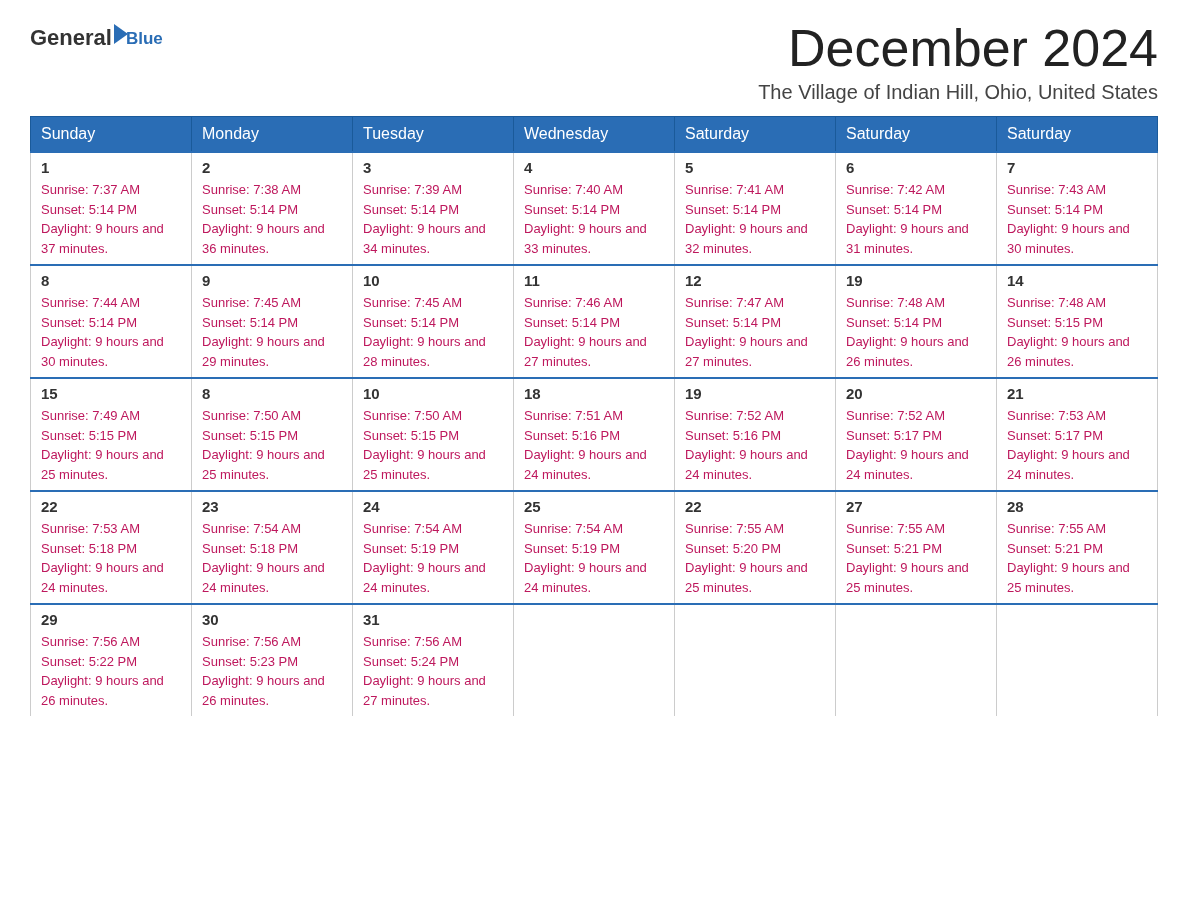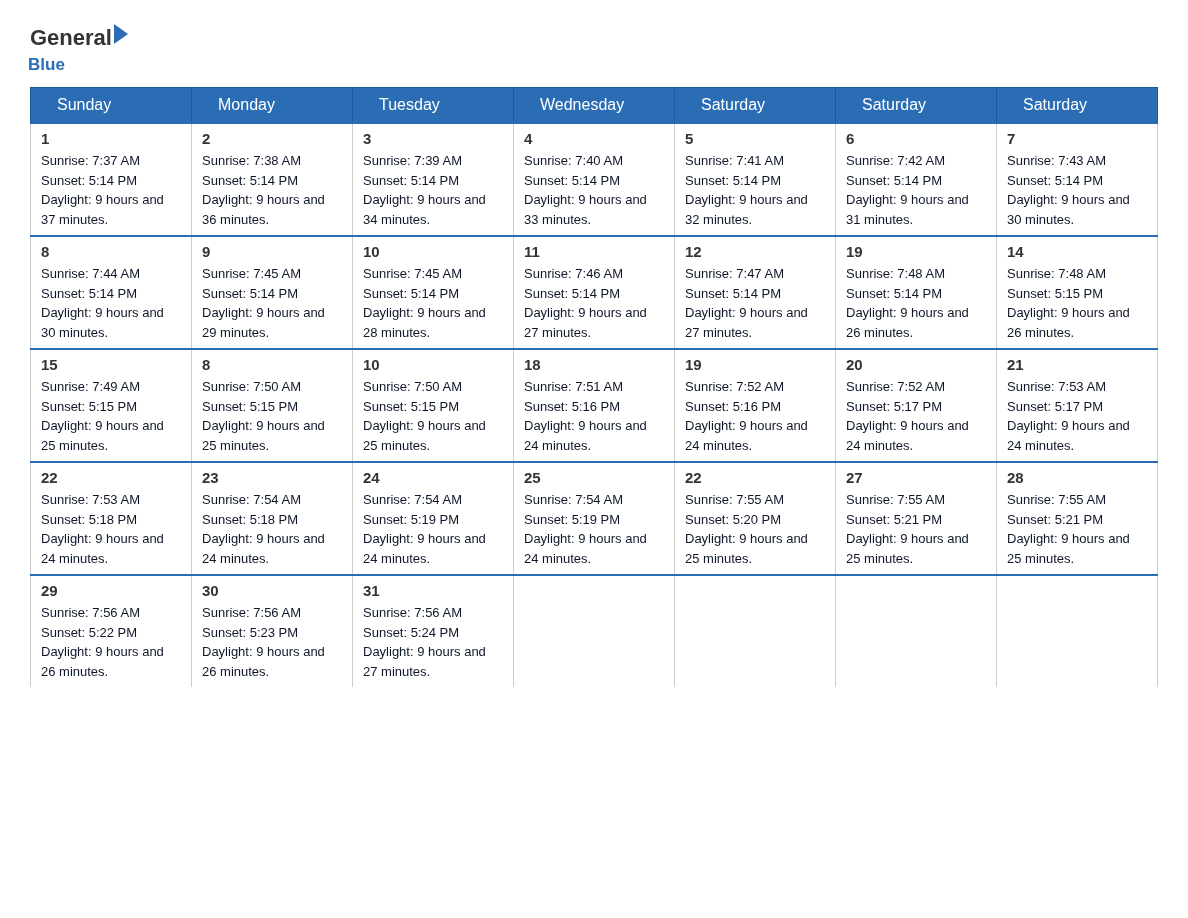--- a/index.html
+++ b/index.html
@@ -38,21 +38,21 @@
     .logo-blue {
       font-size: 17px;
       font-weight: bold;
       color: #2a6db5;
       margin-left: -2px;
       margin-top: 4px;
       display: block;
     }
     .logo-block {
       display: flex;
-      flex-direction: column;
+      flex-direction: row;
     }
     .logo-top-row {
       display: flex;
       align-items: center;
     }
     .title-block {
       text-align: right;
     }
     .month-title {
       font-size: 52px;
@@ -68,21 +68,21 @@
     table {
       width: 100%;
       border-collapse: collapse;
       margin-top: 12px;
     }
     thead tr th {
       background-color: #2a6db5;
       color: #fff;
       font-size: 16px;
       font-weight: normal;
-      padding: 8px 26px;
+      padding: 8px 10px;
       text-align: left;
       border: 1px solid #1a5a9a;
     }
     tbody tr td {
       vertical-align: top;
       padding: 6px 10px;
       font-size: 13px;
       color: #333;
       border-left: 1px solid #ccc;
       border-right: 1px solid #ccc;
@@ -95,36 +95,40 @@
     }
     tbody tr td .day-num {
       font-size: 15px;
       font-weight: bold;
       display: block;
       margin-bottom: 4px;
     }
     tbody tr td .day-info {
       font-size: 13px;
       line-height: 1.5;
-      color: #0f172a;
+      color: #be185d;
     }
   </style>
 </head>
 <body>
 
 <div class="header">
   <div class="logo">
     <div class="logo-block">
       <div class="logo-top-row">
         <span class="logo-text-general">General</span>
         <div class="logo-arrow"></div>
       </div>
       <span class="logo-blue">Blue</span>
     </div>
   </div>
+  <div class="title-block">
+    <div class="month-title">December 2024</div>
+    <div class="location-title">The Village of Indian Hill, Ohio, United States</div>
+  </div>
 </div>
 
 <table>
   <thead>
     <tr>
     <th>Sunday</th>
         <th>Monday</th>
         <th>Tuesday</th>
         <th>Wednesday</th>
         <th>Saturday</th>

